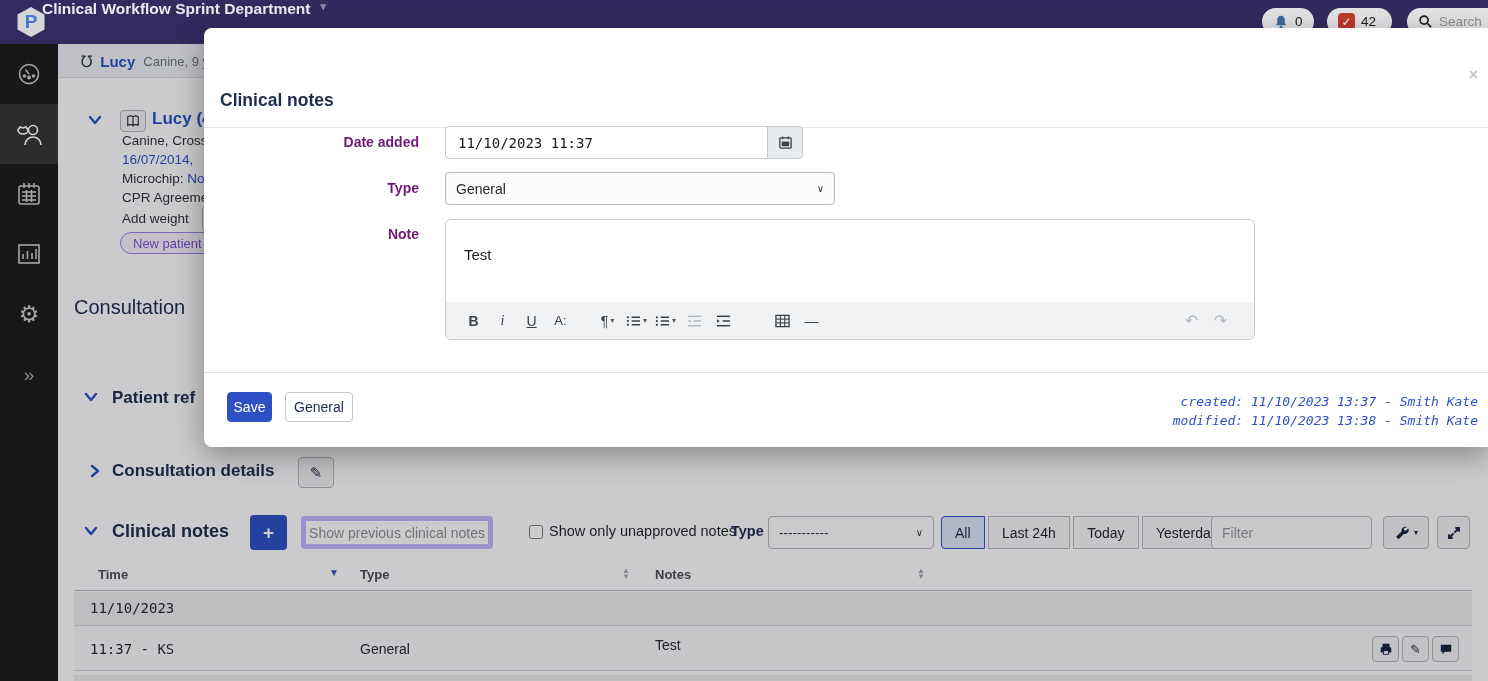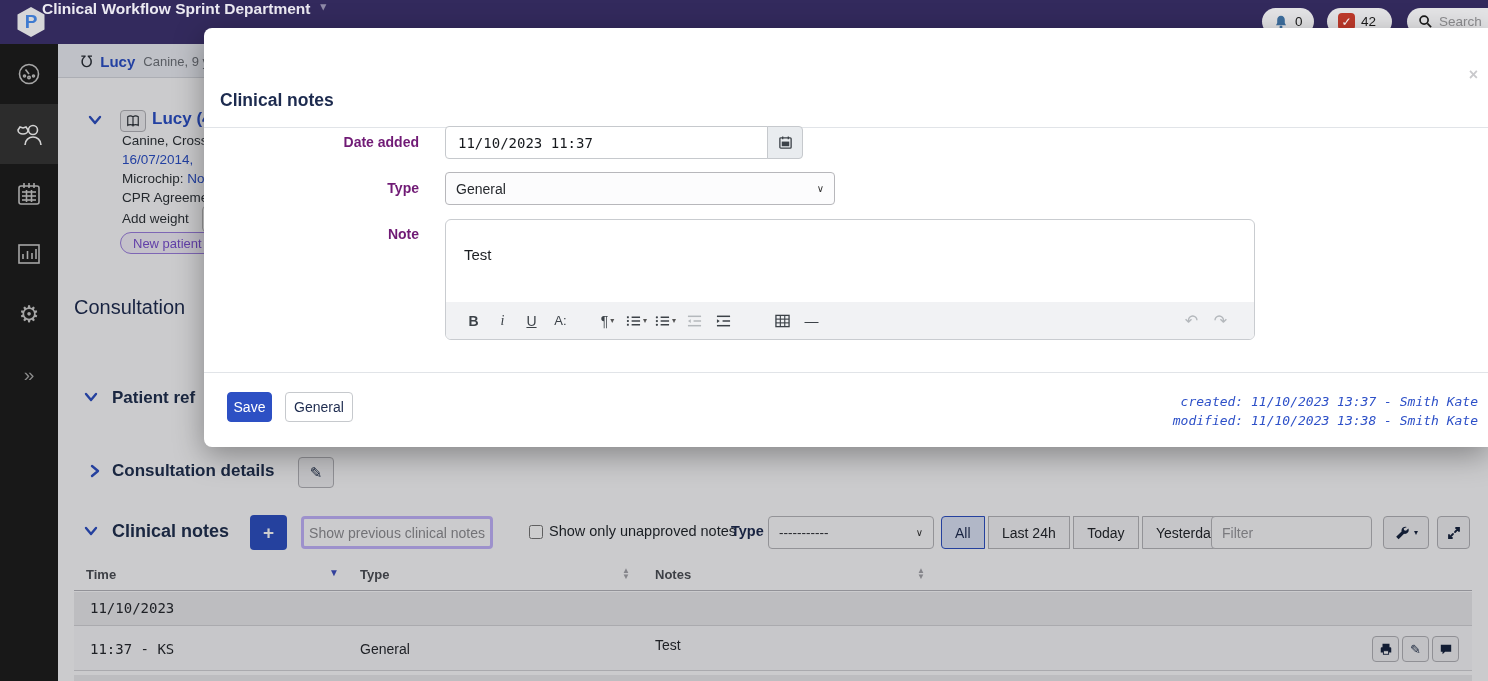--- a/index.html
+++ b/index.html
@@ -50,21 +50,21 @@
 
   #page-heading { left:16px; top:252px; font-size:20px; font-weight:normal; color:#1d2b4f; }
 
   .section-label { font-size:17px; font-weight:bold; color:#20304f; }
   .icon-btn { border:1px solid #b3b3b8; border-radius:4px; background:#f2f2f4;
     display:flex; align-items:center; justify-content:center; color:#1c2b47; }
 
   
   #plus-btn { left:192px; top:471px; width:37px; height:35px; background:#2d50c4; border-radius:4px;
     color:#fff; font-size:19px; font-weight:bold; display:flex; align-items:center; justify-content:center; }
-  #show-prev-btn { left:243px; top:472px; width:192px; height:33px; border:3px solid #c4b5fd;
+  #show-prev-btn { left:243px; top:472px; width:192px; height:33px; border:5px solid #c4b5fd;
     border-radius:4px; background:transparent; color:#8e8e92; font-size:14px;
     display:flex; align-items:center; justify-content:center; }
   #unapproved-checkbox { left:471px; top:481px; width:14px; height:14px; }
   #unapproved-label { left:491px; top:479px; font-size:14.5px; color:#1f2429; }
   .bold-label { font-weight:bold; color:#1d2b4f; font-size:14.5px; }
   .fake-select { border:1px solid #b7b7bb; border-radius:4px; background:#fcfcfd;
     display:flex; align-items:center; justify-content:space-between; padding:0 10px; font-size:13.5px; color:#26292e; }
   .fake-select .sel-caret { font-size:10px; color:#333; }
   .range-btn { height:33px; border:1px solid #b7b7bb; background:#f6f6f8; color:#23262b; font-size:14px;
     display:inline-flex; align-items:center; justify-content:center; padding:0 13px; margin-left:-1px; }
@@ -293,21 +293,21 @@
     </svg>
     <span style="font-size:8px;color:#16233f;">▾</span>
   </div>
   <div class="abs icon-btn" style="left:1379px;top:472px;width:33px;height:33px;">
     <svg width="14" height="14" viewBox="0 0 14 14">
       <path d="M9 2h3v3M12 2 8 6M5 12H2V9m0 3 4-4" fill="none" stroke="#16233f" stroke-width="1.8" stroke-linecap="round"></path>
     </svg>
   </div>
 
   <div id="table-header" class="abs">
-    <span class="abs th" style="left:12px;top:6px;"><span>Time</span></span>
+    <span class="abs th" style="left:24px;top:6px;"><span>Time</span></span>
     <span class="abs" style="left:255px;top:6px;color:#3f51c1;font-size:10px;"><span>▼</span></span>
     <span class="abs th" style="left:286px;top:6px;"><span>Type</span></span>
     <span class="abs sort-pair" style="left:548px;top:7px;">
         <span>▲</span>
         <span>▼</span>
       </span>
     <span class="abs th" style="left:581px;top:6px;"><span>Notes</span></span>
     <span class="abs sort-pair" style="left:843px;top:7px;">
         <span>▲</span>
         <span>▼</span>

